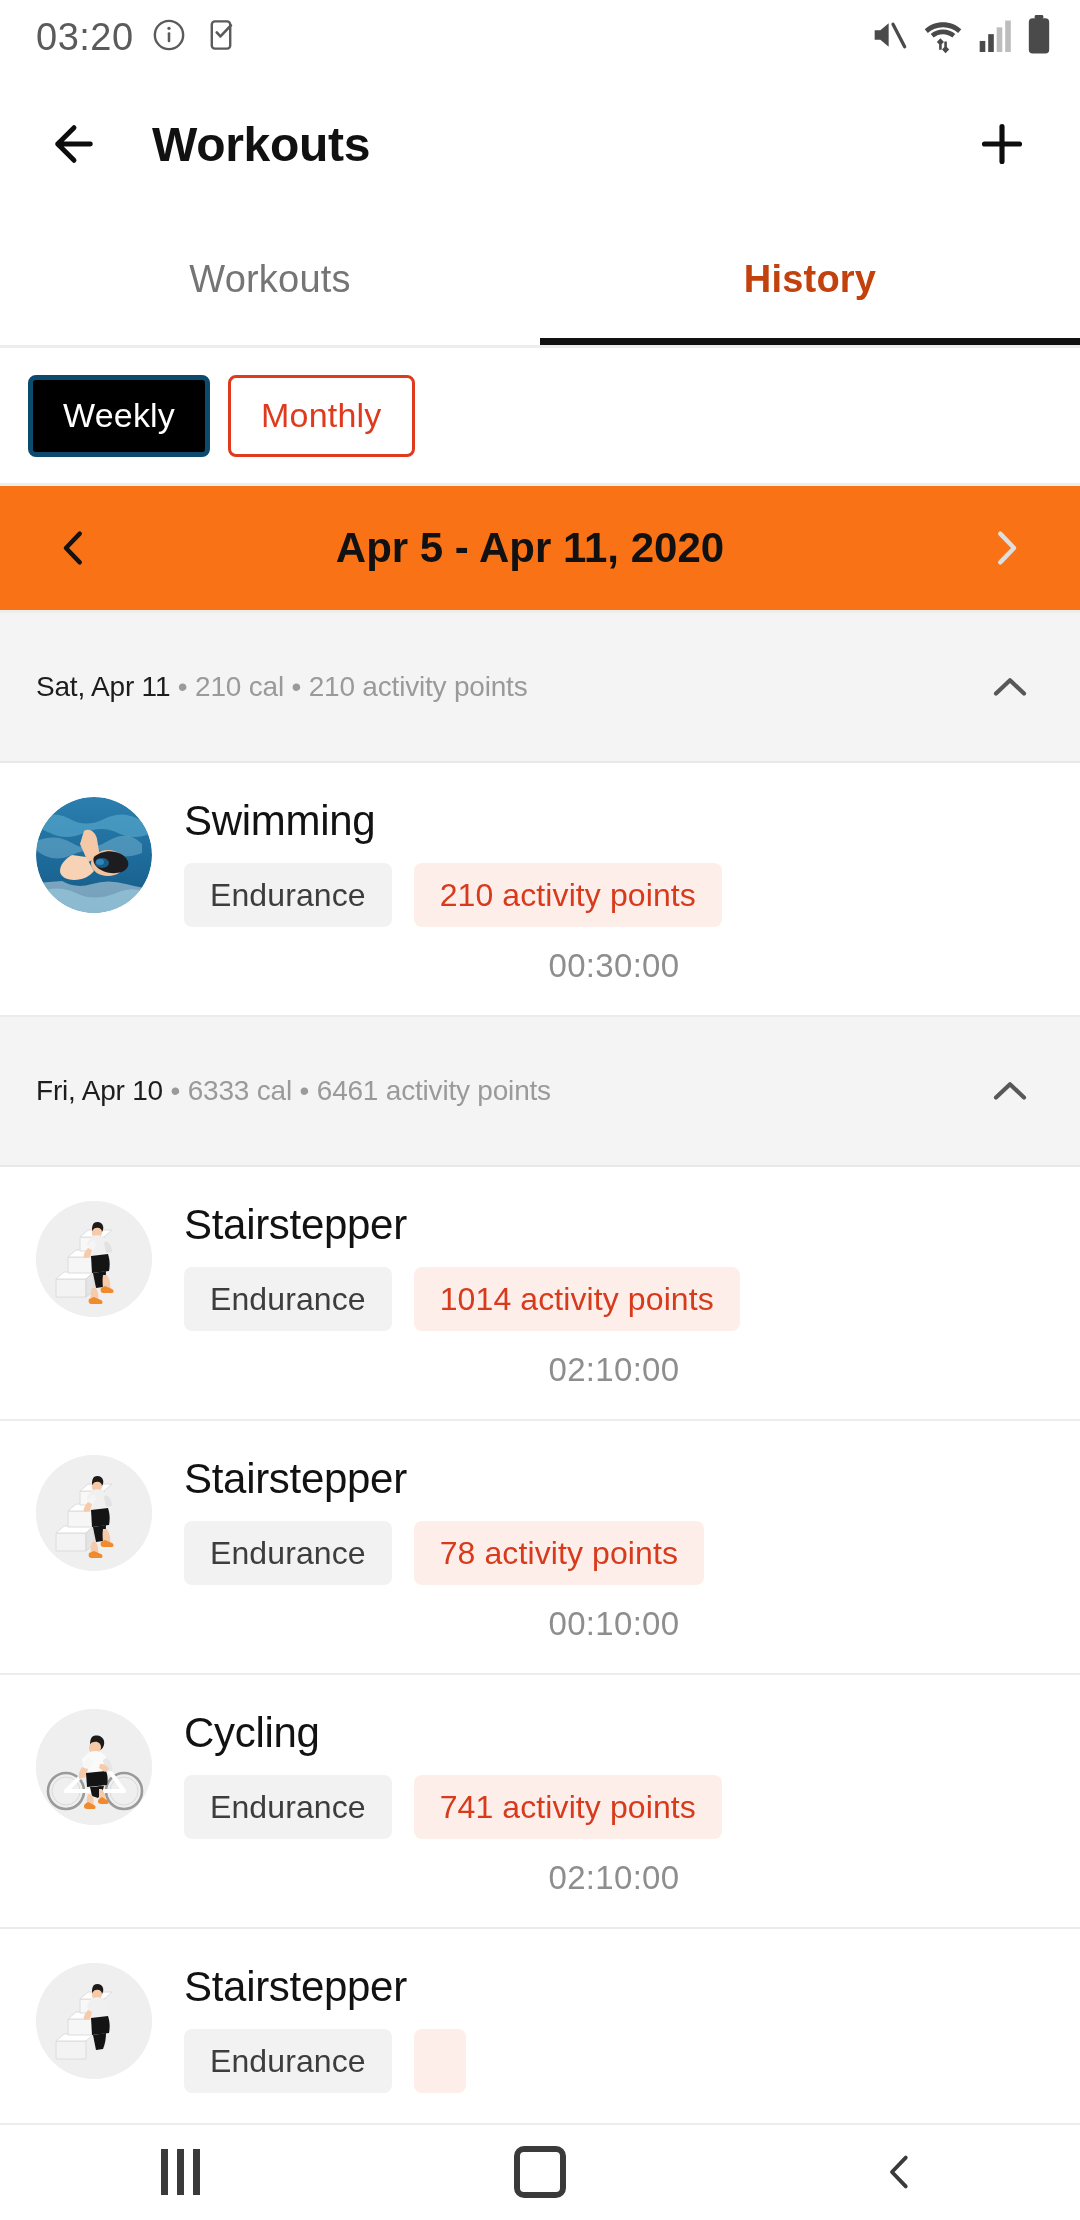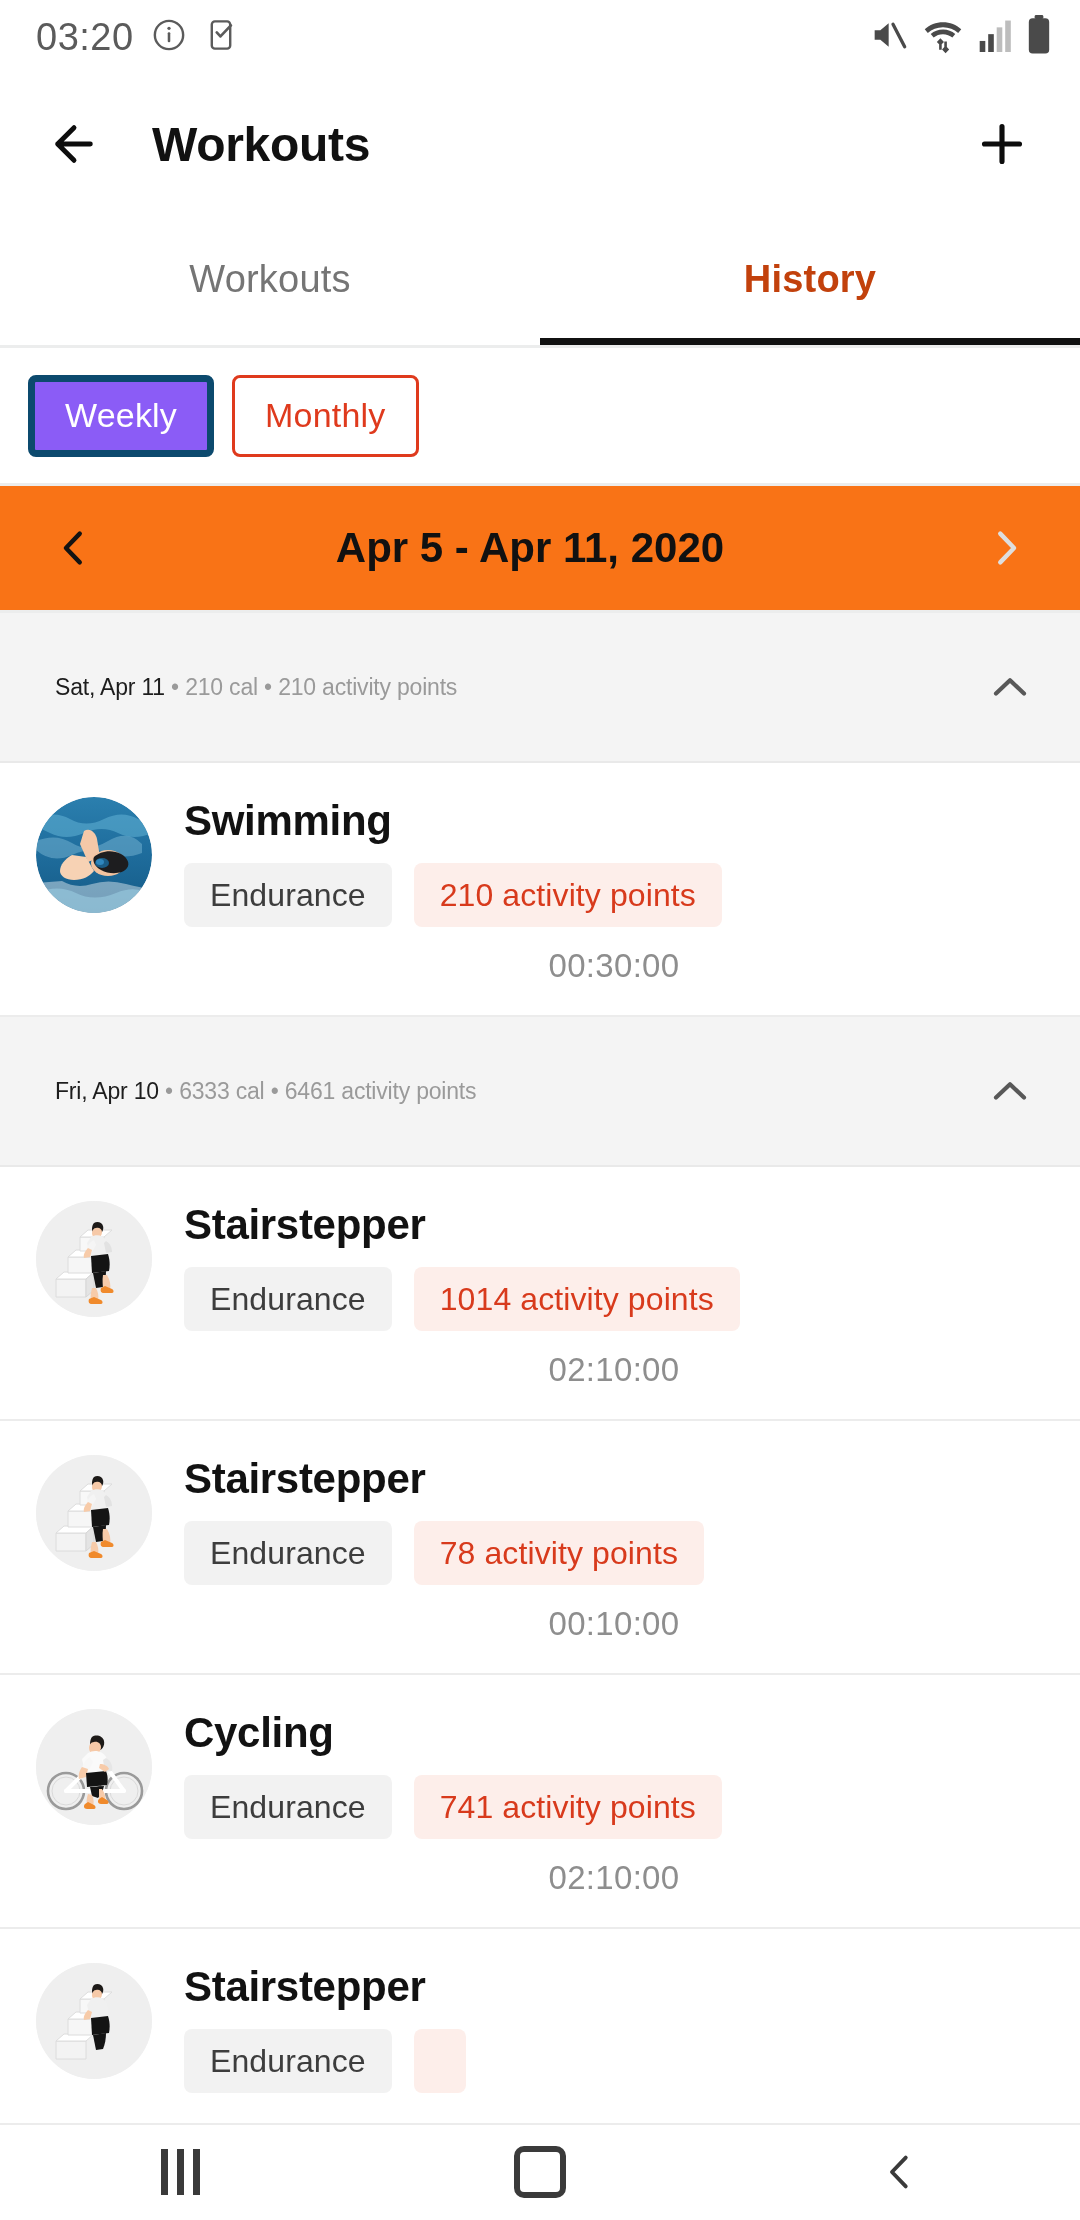--- a/index.html
+++ b/index.html
@@ -58,21 +58,21 @@
     height:135px; width:100%;
     display:flex; align-items:center; gap:18px;
     padding:0 28px;
     background:#ffffff;
   }
   .fchip{
     height:82px; padding:0 30px;
     display:flex; align-items:center; justify-content:center;
     border-radius:8px; font-size:34px; letter-spacing:.2px;
   }
-  .fchip.sel{ background:#8b5cf6; color:#ffffff; border:7px solid #0c4a6e; }
+  .fchip.sel{ background:#000000; color:#ffffff; border:5px solid #0c4a6e; }
   .fchip.unsel{ background:#ffffff; color:#DF3A1D; border:3px solid #DF3A1D; }
 
   
   .datenav{
     height:130px; width:100%;
     display:flex; align-items:center;
     background:#f97316;
     border-top:3px solid #eceded;
     border-bottom:3px solid #eceded;
     padding:0 34px;
@@ -81,39 +81,39 @@
   .dn-label{ flex:1; text-align:center; font-size:42px; font-weight:700; color:#111111; margin-left:-20px; }
 
   
   .dayhead{
     height:150px; width:100%;
     display:flex; align-items:center; justify-content:space-between;
     background:#f4f4f4;
     padding:0 40px 0 36px;
     border-bottom:2px solid #e9e9e9;
   }
-  .dh-text{ font-size:23px; color:#9a9a9a; letter-spacing:-.2px;margin-left:19px; }
+  .dh-text{ font-size:28px; color:#9a9a9a; letter-spacing:-.2px; }
   .dh-text .dh-date{ color:#1d1d1d; }
   .dh-chev{ width:60px; height:60px; display:flex; align-items:center; justify-content:center; }
 
   
   .wrow{
     width:100%; display:flex; align-items:flex-start;
     padding:34px 36px 30px 36px;
     background:#ffffff;
     border-bottom:2px solid #ececec;
     position:relative;
   }
   .wthumb{
     width:116px; height:116px; border-radius:50%;
     flex:0 0 116px; overflow:hidden; position:relative;
     background:#f0f0f0;
   }
   .wbody{ flex:1; margin-left:32px; padding-top:2px; }
-  .wtitle{ font-size:42px; font-weight:700; color:#121212; letter-spacing:-.3px; line-height:1.05; }
+  .wtitle{ font-size:42px; font-weight:400; color:#121212; letter-spacing:-.3px; line-height:1.05; }
   .wchips{ display:flex; align-items:center; gap:22px; margin-top:20px; }
   .wchip{
     height:64px; padding:0 26px; border-radius:8px;
     display:flex; align-items:center; font-size:32px; letter-spacing:.1px;
   }
   .wchip.cat{ background:#f2f2f2; color:#3d3d3d; }
   .wchip.pts{ background:#fdeeea; color:#D83A1C; }
   .wdur{ margin-top:20px; font-size:33px; color:#8e8e8e; letter-spacing:.3px;text-align:center; }
 
   

